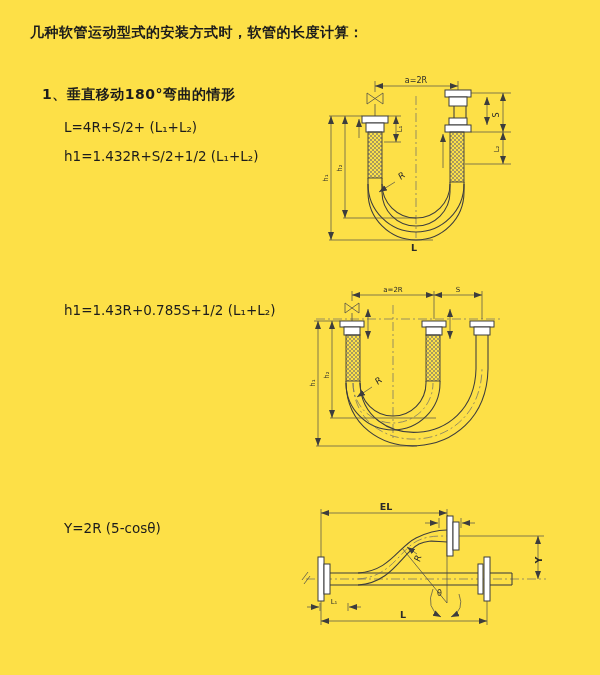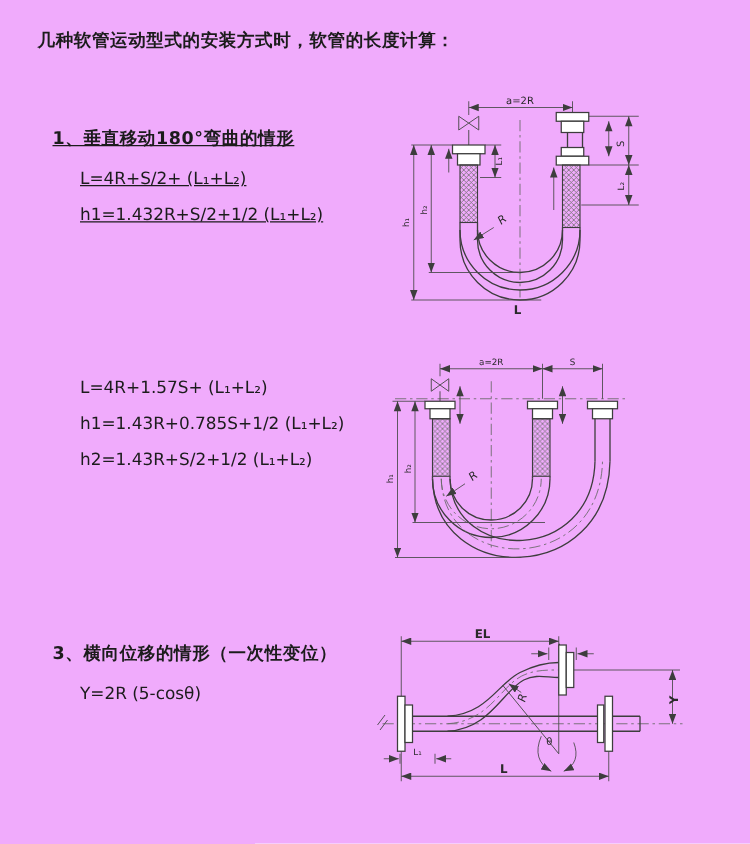--- a/index.html
+++ b/index.html
@@ -1,16 +1,16 @@
 <!DOCTYPE html>
 <html><head>
 <meta charset="utf-8">
 <style>
   html,body{margin:0;padding:0;background:#fff;}
-  .page{position:relative;width:600px;height:675px;background:#f0abfc;overflow:hidden;
+  .page{position:relative;width:600px;height:675px;background:#fde047;overflow:hidden;
         font-family:"DejaVu Sans","Liberation Sans",sans-serif;color:#1c1c1c;}
   .doc-title{position:absolute;left:30px;top:24px;font-size:14px;font-weight:bold;letter-spacing:.5px;}
   .sec{position:absolute;left:42px;width:272px;}
   .sec-heading{font-size:14px;font-weight:bold;letter-spacing:.5px;margin:0 0 9px 0;}
   .formula{font-size:13.5px;line-height:29px;padding-left:22px;white-space:nowrap;}
   .diagram{position:absolute;}
   
   svg .ol{stroke:#3d3d3d;stroke-width:1.05;fill:none;}
   svg .tl{stroke:#4a4a4a;stroke-width:.75;fill:none;}
   svg .dl{stroke:#4a4a4a;stroke-width:.7;fill:none;}
@@ -24,21 +24,21 @@
   svg .lab-b{font-size:9.5px;font-weight:600;}
   svg .lab-i{font-style:italic;font-size:9px;}
 </style>
 </head>
 <body>
 
 <div class="page">
 
   <div class="doc-title">几种软管运动型式的安装方式时，软管的长度计算：</div>
 
-  <div class="sec" style="top:102px;text-decoration:underline;">
+  <div class="sec" style="top:86px;">
     <div class="sec-heading">1、垂直移动180°弯曲的情形</div>
     <div class="formula">L=4R+S/2+ (L₁+L₂)</div>
     <div class="formula">h1=1.432R+S/2+1/2 (L₁+L₂)</div>
   </div>
 
   <svg class="diagram" style="left:315px;top:68px;" width="270" height="185" viewBox="0 0 270 185">
     <defs>
       <pattern id="braid" width="4" height="4" patternUnits="userSpaceOnUse">
         <path d="M0,4 L4,0 M0,0 L4,4" stroke="#6e6e6e" stroke-width="0.6"></path>
       </pattern>
@@ -128,23 +128,21 @@
 
     <g>
       <line class="dl" x1="80" y1="114" x2="64" y2="124" marker-end="url(#ae)"></line>
       <text class="lab-i" x="86" y="112" transform="rotate(-38 86 112)">R</text>
     </g>
 
     <text class="lab-b" x="96" y="183">L</text>
   </svg>
 
   <div class="sec" style="top:296px;">
-    <div class="formula">L=4R+1.57S+ (L₁+L₂)</div>
     <div class="formula">h1=1.43R+0.785S+1/2 (L₁+L₂)</div>
-    <div class="formula">h2=1.43R+S/2+1/2 (L₁+L₂)</div>
   </div>
 
   <svg class="diagram" style="left:306px;top:283px;" width="287" height="180" viewBox="0 0 287 180">
     <defs>
       <pattern id="braid2" width="4" height="4" patternUnits="userSpaceOnUse">
         <path d="M0,4 L4,0 M0,0 L4,4" stroke="#6e6e6e" stroke-width="0.6"></path>
       </pattern>
       <marker id="ae2" markerWidth="9" markerHeight="7" refX="8" refY="3" orient="auto" markerUnits="userSpaceOnUse">
         <path d="M0,0 L8,3 L0,6 Z" fill="#3d3d3d"></path>
       </marker>
@@ -221,21 +219,20 @@
       <text class="lab-s" x="22.5" y="92" text-anchor="middle" transform="rotate(-90 22.5 92)">h₂</text>
     </g>
 
     <g>
       <line class="dl" x1="66" y1="104" x2="51" y2="114" marker-end="url(#ae2)"></line>
       <text class="lab-i" x="72" y="102" transform="rotate(-40 72 102)">R</text>
     </g>
   </svg>
 
   <div class="sec" style="top:514px;">
-    <div class="sec-heading">3、横向位移的情形（一次性变位）</div>
     <div class="formula">Y=2R (5-cosθ)</div>
   </div>
 
   <svg class="diagram" style="left:298px;top:503px;" width="297" height="135" viewBox="0 0 297 135">
     <defs>
       <marker id="ae3" markerWidth="9" markerHeight="7" refX="8" refY="3" orient="auto" markerUnits="userSpaceOnUse">
         <path d="M0,0 L8,3 L0,6 Z" fill="#3d3d3d"></path>
       </marker>
       <marker id="as3" markerWidth="9" markerHeight="7" refX="0" refY="3" orient="auto" markerUnits="userSpaceOnUse">
         <path d="M8,0 L0,3 L8,6 Z" fill="#3d3d3d"></path>

